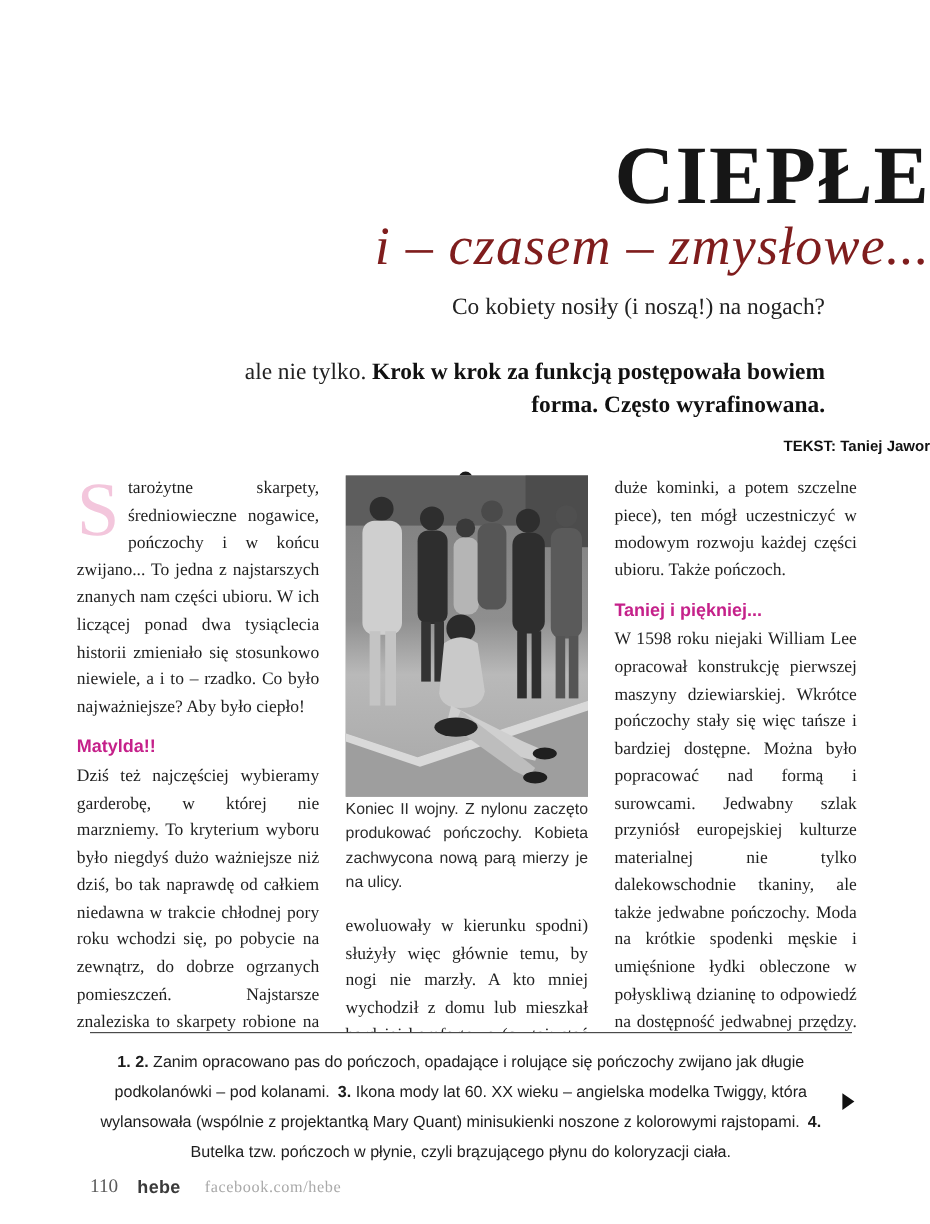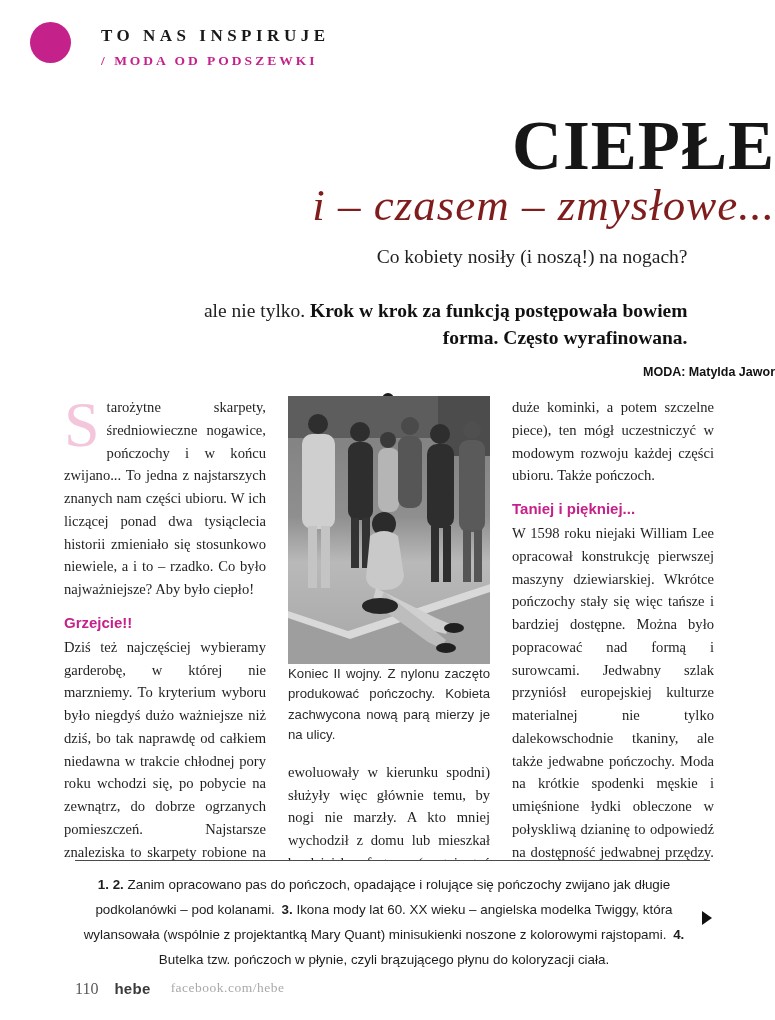--- a/index.html
+++ b/index.html
@@ -83,61 +83,54 @@
     color:#1d1d1d; text-align:center;
   }
   .bottom-caption .b { font-weight:700; }
   .continue-arrow {
     position:absolute; top:911px; left:702px; width:0; height:0;
     border-top:7px solid transparent; border-bottom:7px solid transparent;
     border-left:10px solid #111;
   }
 
   
-  .footer { position:absolute; top:980px; left:75px; display:flex; align-items:flex-start; }
+  .footer { position:absolute; top:980px; left:75px; display:flex; align-items:center; }
   .page-number { font-family:"Liberation Serif", serif; font-size:16px; color:#5a5a5a; }
   .brand { margin-left:16px; font-family:"Liberation Sans", sans-serif; font-weight:700; font-size:15px; color:#3a3a3a; letter-spacing:0.3px; }
   .footer-url { margin-left:20px; font-family:Liberation Serif, serif; font-size:13.5px; color:#a9a9a9; letter-spacing:0.5px; }
 </style>
 </head>
 <body>
 
 <div class="page">
 
-  <div class="header">
-    <div class="header-dot"></div>
-    <div class="header-text">
-      <div class="section-label">TO NAS INSPIRUJE</div>
-      <div class="subsection-label">/ MODA OD PODSZEWKI</div>
-    </div>
-  </div>
 
   <div class="masthead">
     <div class="title-main">CIEPŁE</div>
     <div class="title-sub">i – czasem – zmysłowe...</div>
     <div class="intro">
       <span>Co kobiety nosiły (i noszą!) na nogach?</span><br>
       <br>
       <span>ale nie tylko. </span><span class="b">Krok w krok za funkcją postępowała bowiem</span><br>
       <span class="b">forma. Często wyrafinowana.</span>
     </div>
-    <div class="byline">MODA: Matylda Jawor</div>
+    <div class="byline">TEKST: Taniej Jawor</div>
     <div class="divider">
       <div class="line"></div>
       <div class="dot"></div>
     </div>
   </div>
 
   <div class="columns">
 
     <div class="col">
       <p class="body-text">
         <span class="dropcap">S</span><span>tarożytne skarpety, średniowieczne nogawice, pończochy i w końcu zwijano... To jedna z najstarszych znanych nam części ubioru. W ich liczącej ponad dwa tysiąclecia historii zmieniało się stosunkowo niewiele, a i to – rzadko. Co było najważniejsze? Aby było ciepło!</span>
       </p>
-      <h3 class="col-heading">Grzejcie!!</h3>
+      <h3 class="col-heading">Matylda!!</h3>
       <p class="body-text">Dziś też najczęściej wybieramy garderobę, w której nie marzniemy. To kryterium wyboru było niegdyś dużo ważniejsze niż dziś, bo tak naprawdę od całkiem niedawna w trakcie chłodnej pory roku wchodzi się, po pobycie na zewnątrz, do dobrze ogrzanych pomieszczeń. Najstarsze znaleziska to skarpety robione na drutach (znalezione w egipskich sarkofagach) i nogawice uszyte ze skóry i sięgające wysoko do ud (znalezisko z alpejskiego lodowca). Skarpety, a potem pończochy (skórzane nogawice zostawmy w spokoju – one</p>
     </div>
 
     <div class="col">
       <div class="photo-frame">
         <svg width="202" height="268" viewBox="0 0 202 268" xmlns="http://www.w3.org/2000/svg">
           <defs>
             <linearGradient id="bgGrad" x1="0" y1="0" x2="0" y2="1">
               <stop offset="0" stop-color="#7d7d7d"></stop>
               <stop offset="0.45" stop-color="#8f8f8f"></stop>

